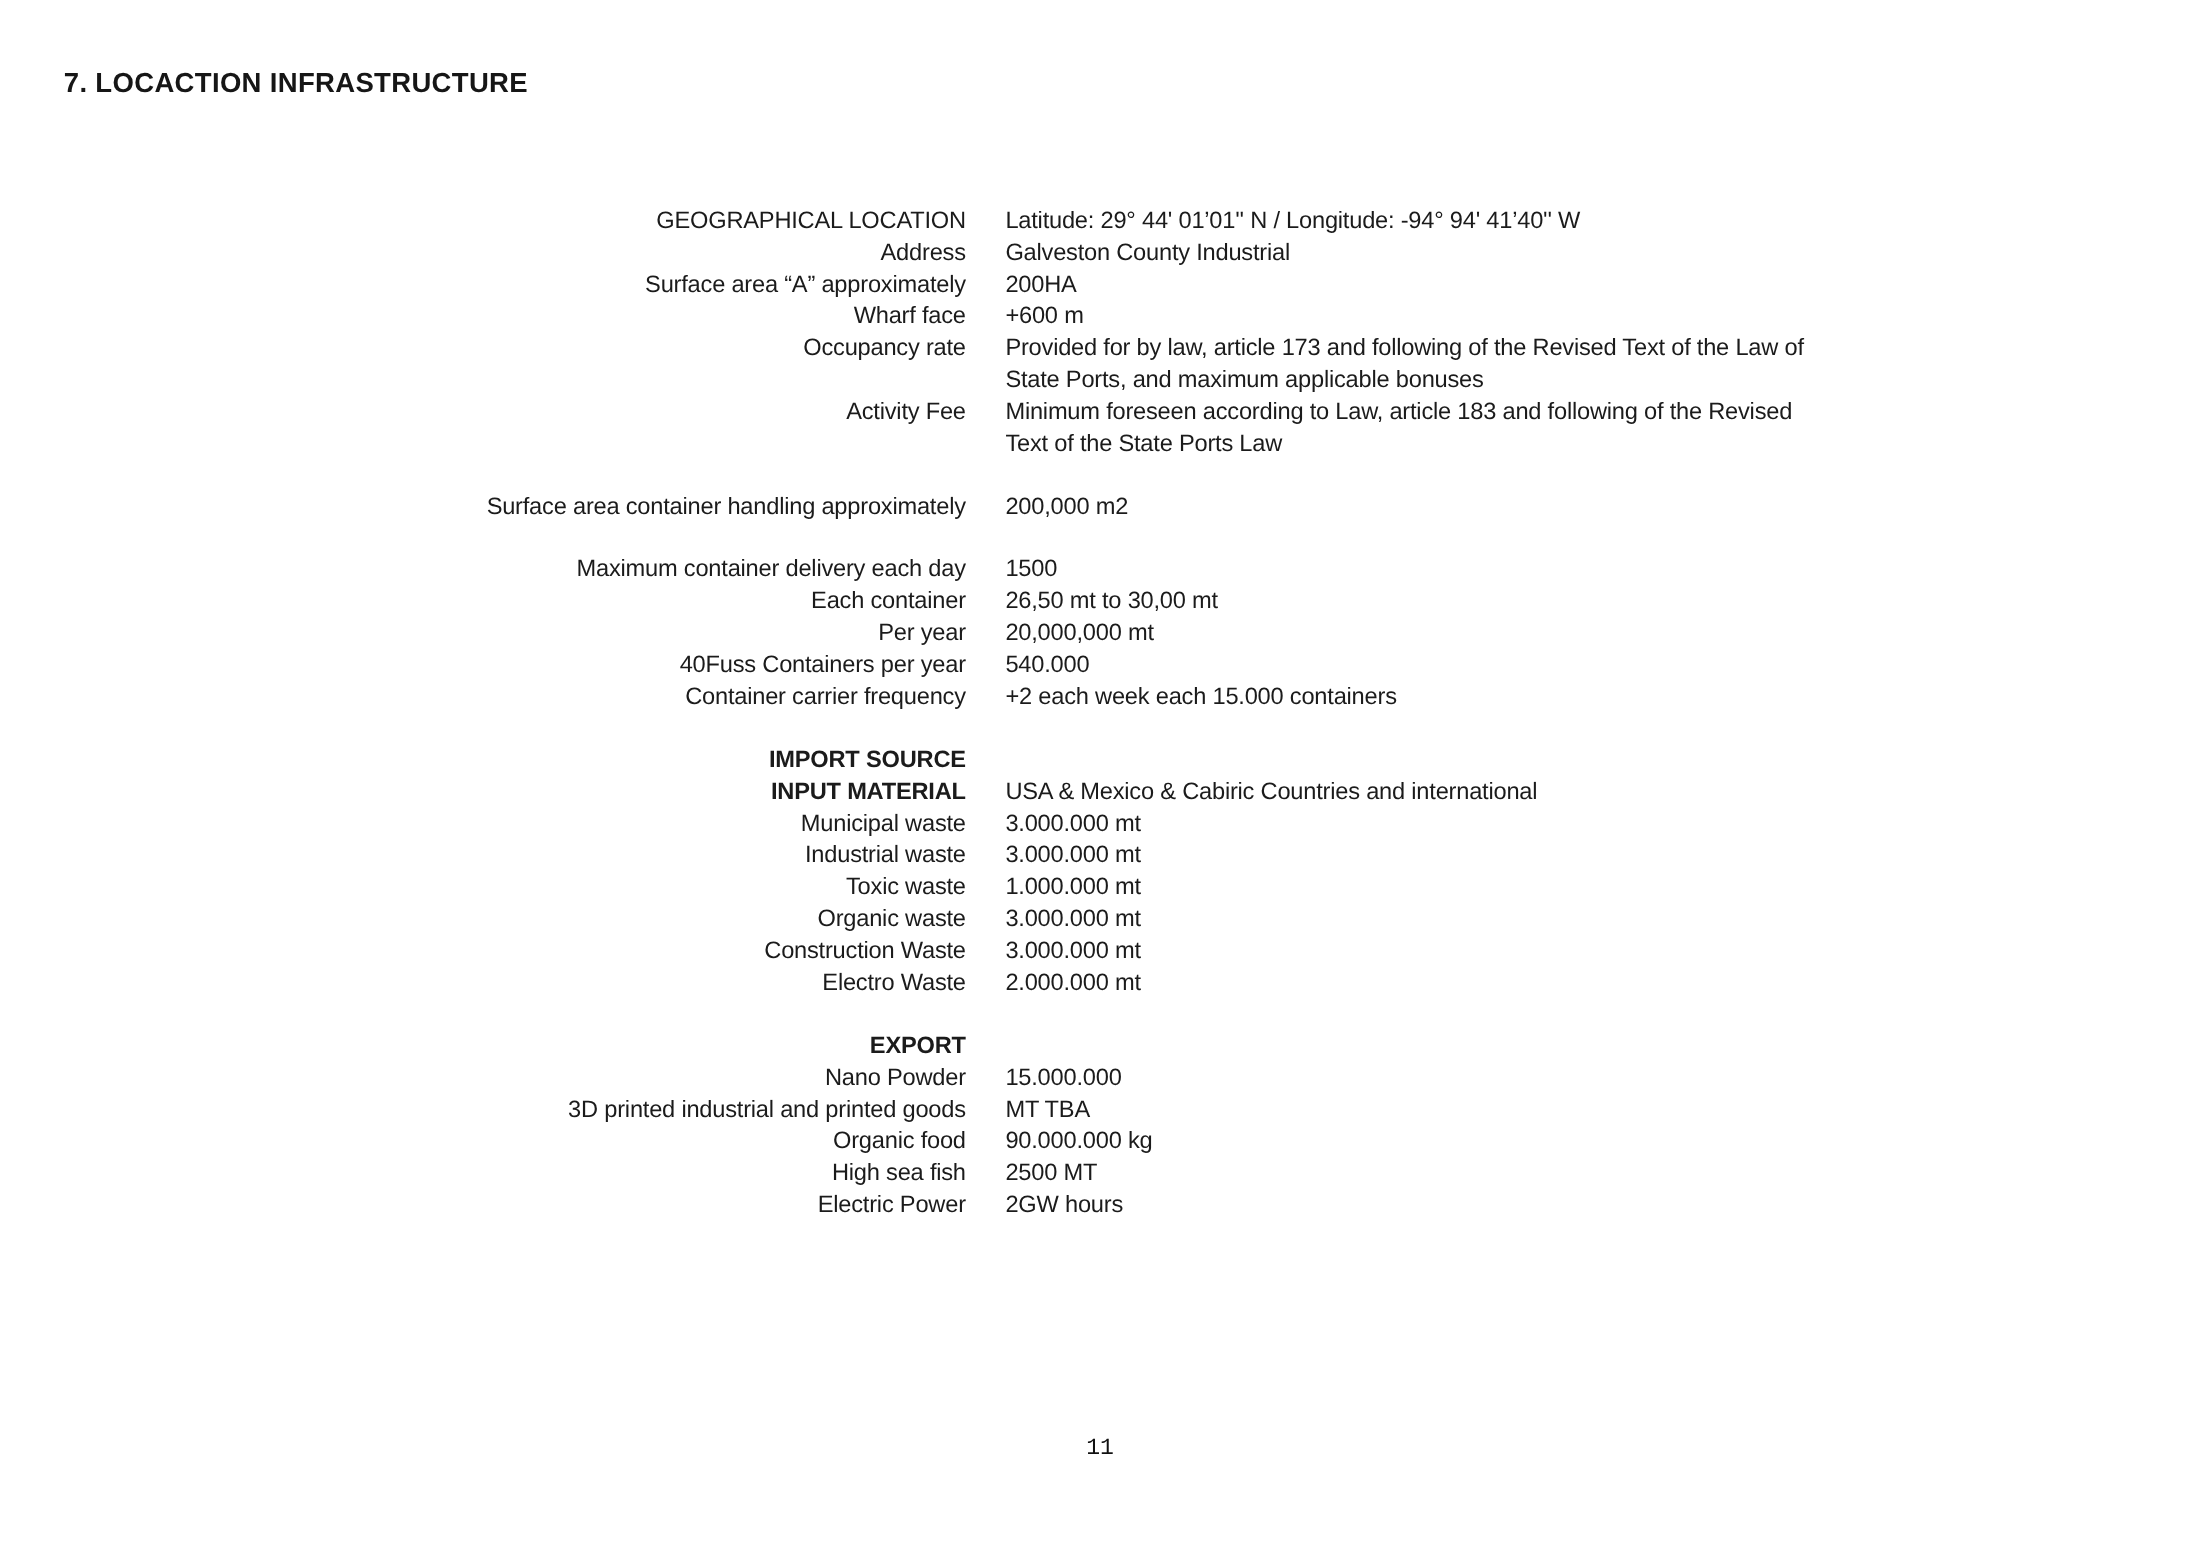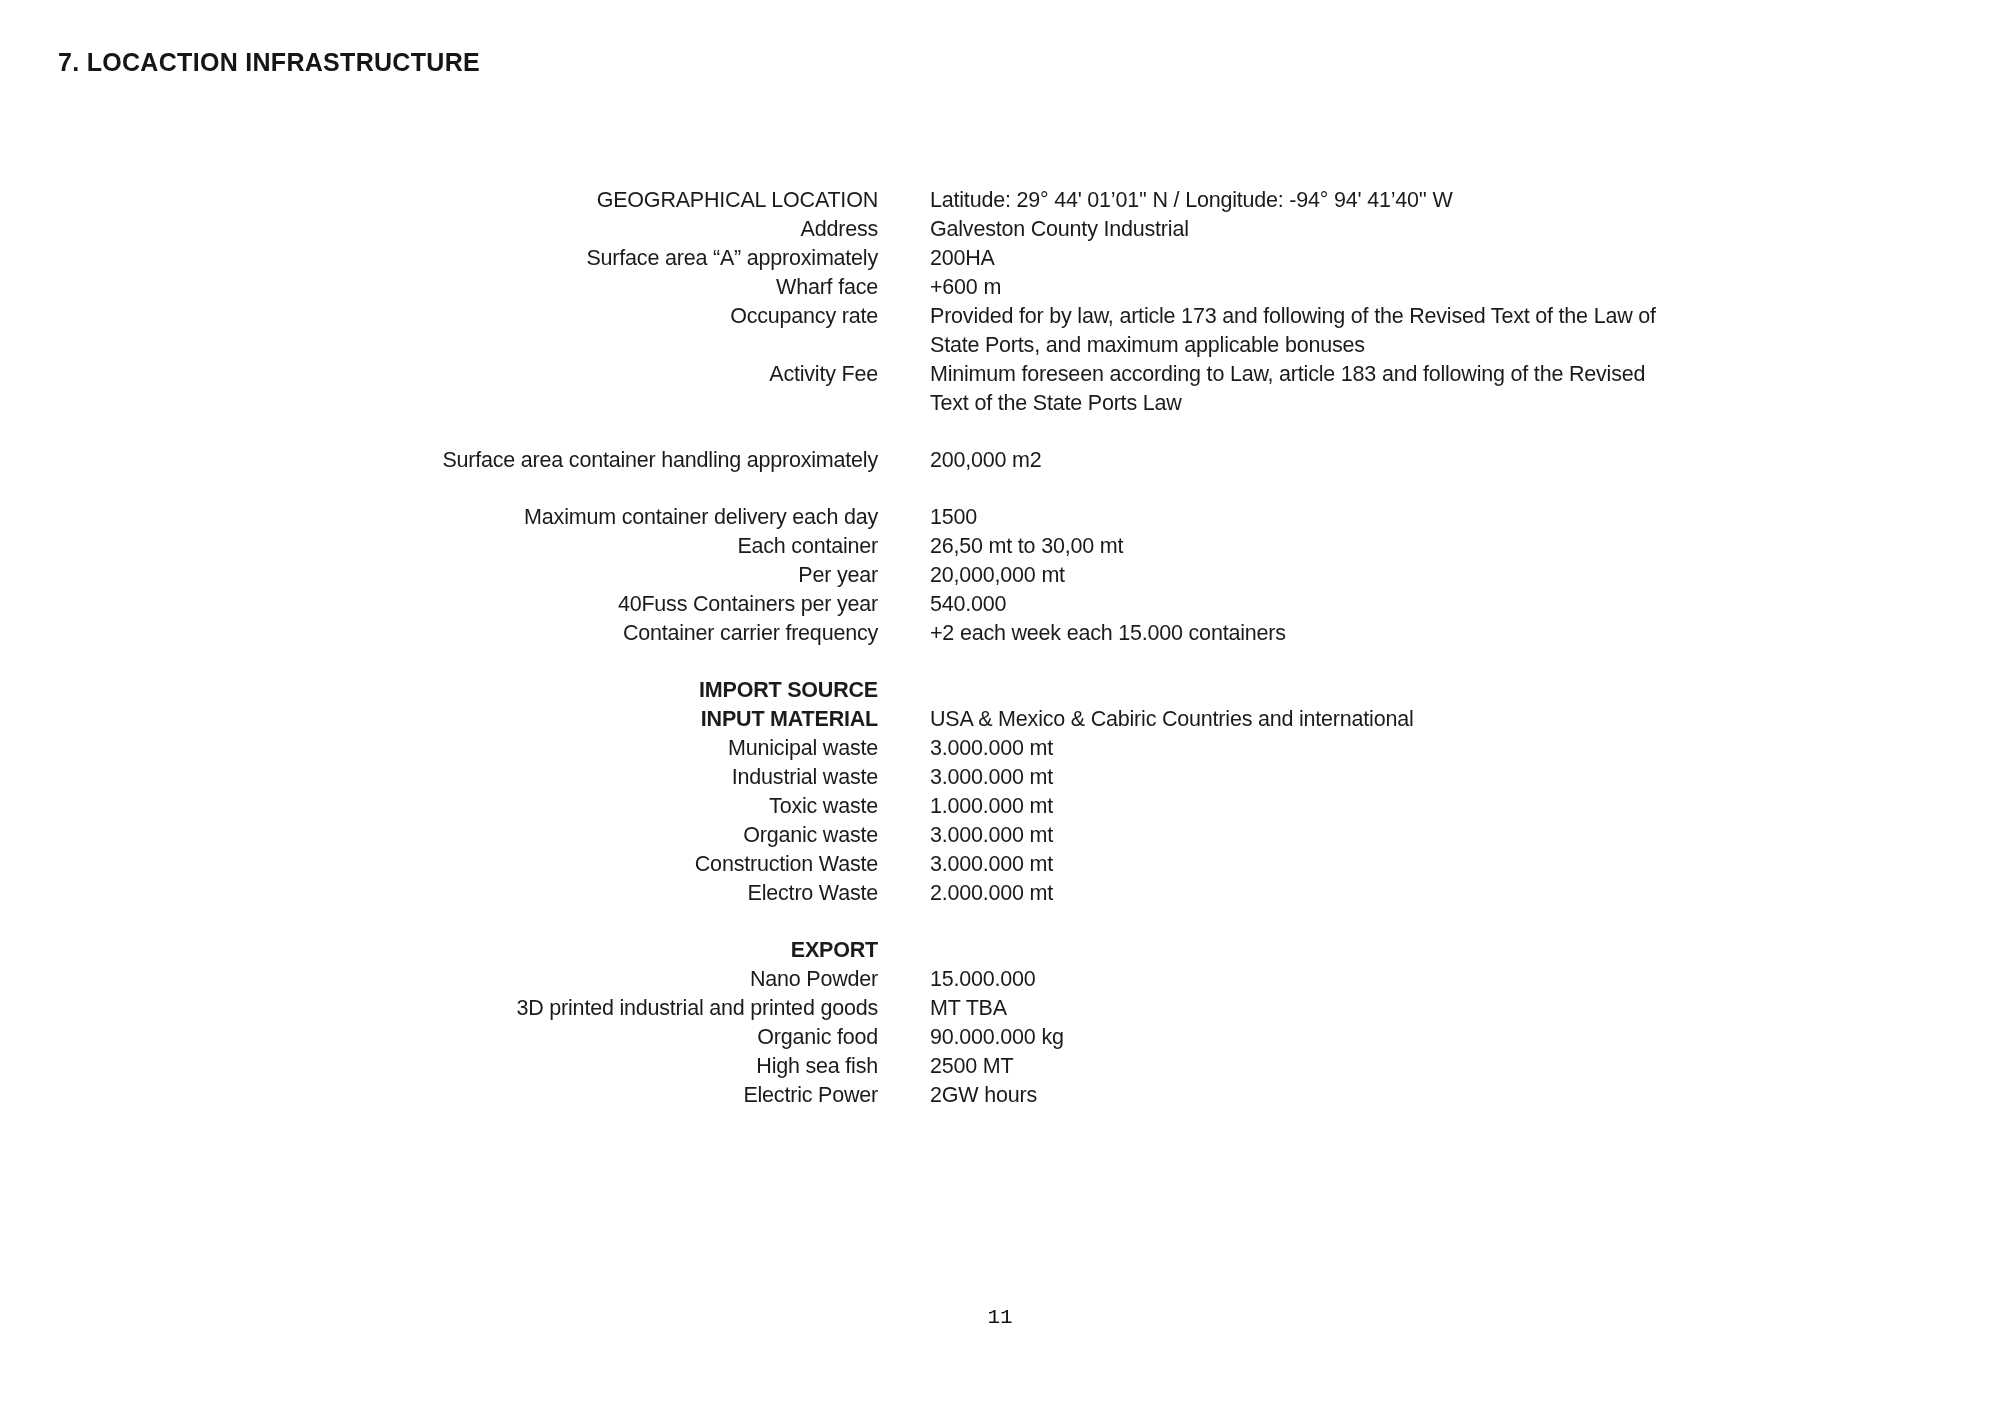--- a/index.html
+++ b/index.html
@@ -8,21 +8,21 @@
     height: 1413px;
     background: #ffffff;
     color: #1b1b1b;
     font-family: "Liberation Sans", sans-serif;
     position: relative;
     overflow: hidden;
   }
   .title {
     position: absolute;
     left: 58px;
-    top: 48px;
+    top: 62px;
     font-size: 25px;
     font-weight: 700;
     letter-spacing: 0.3px;
     color: #161616;
   }
   .content {
     position: absolute;
     top: 186px;
     left: 0;
     width: 2000px;
@@ -31,21 +31,21 @@
   .row { display: flex; align-items: flex-start; }
   .lab {
     width: 878px;
     text-align: right;
     font-size: 21.5px;
     line-height: 29px;
     letter-spacing: -0.2px;
     flex: 0 0 auto;
   }
   .val {
-    margin-left: 52px;
+    margin-left: 36px;
     width: 910px;
     font-size: 21.5px;
     line-height: 29px;
     letter-spacing: -0.2px;
     white-space: pre-line;
   }
   .b { font-weight: 700; }
   .pagenum {
     position: absolute;
     top: 1306px;

